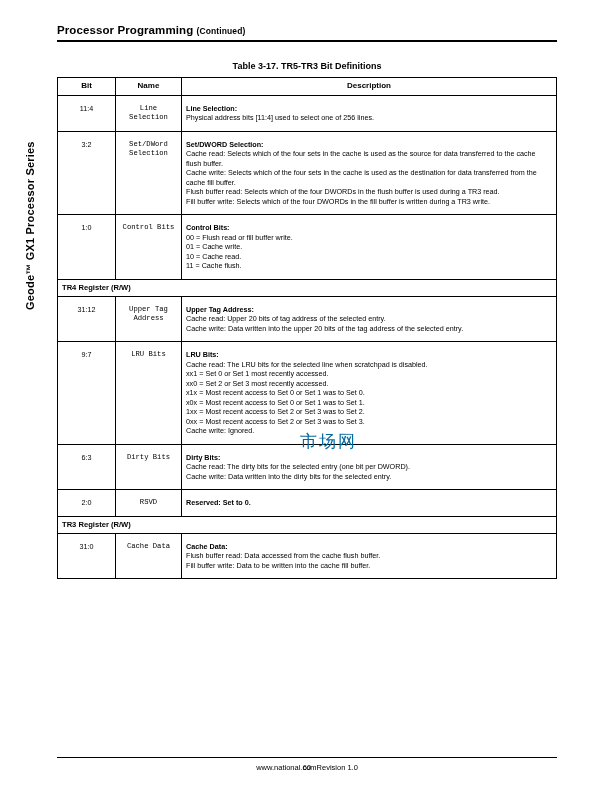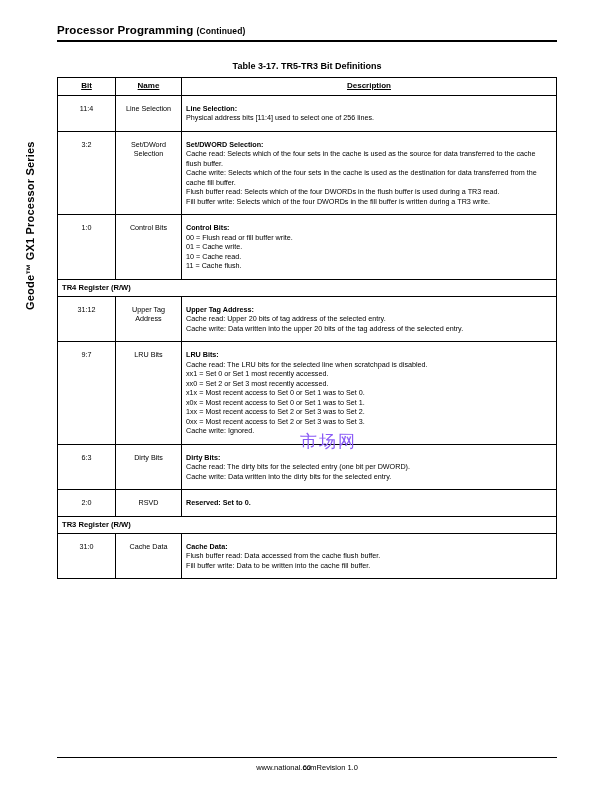--- a/index.html
+++ b/index.html
@@ -81,30 +81,30 @@
     border: 0.7px solid #000;
     vertical-align: top;
     padding: 8px 4px;
     line-height: 1.32;
   }
   table.reg th {
     text-align: center;
     font-weight: bold;
     font-size: 8px;
     padding: 3px 2px;
-    text-decoration: underline;
   }
   col.c-bit { width: 58px; }
   col.c-name { width: 66px; }
   col.c-desc { width: auto; }
   td.bit, td.name {
     text-align: center;
   }
   td.name {
     line-height: 1.25;
+    font-family: Liberation Mono, monospace;
   }
   td.desc b {
     font-weight: bold;
   }
   tr.section td {
     font-weight: bold;
     font-size: 7.6px;
     padding: 3px 4px;
   }
   tr.section-top td {
@@ -133,21 +133,21 @@
     position: absolute;
     left: 0; right: 0;
     text-align: center;
     font-size: 7.5px;
   }
   .watermark {
     position: absolute;
     left: 300px;
     top: 430px;
     font-size: 17px;
-    color: #8b5cf6;
+    color: #0369a1;
     letter-spacing: 2px;
     pointer-events: none;
     font-family: "DejaVu Sans", sans-serif;
   }
 </style>
 </head>
 <body>
 
 <div class="page">
 

